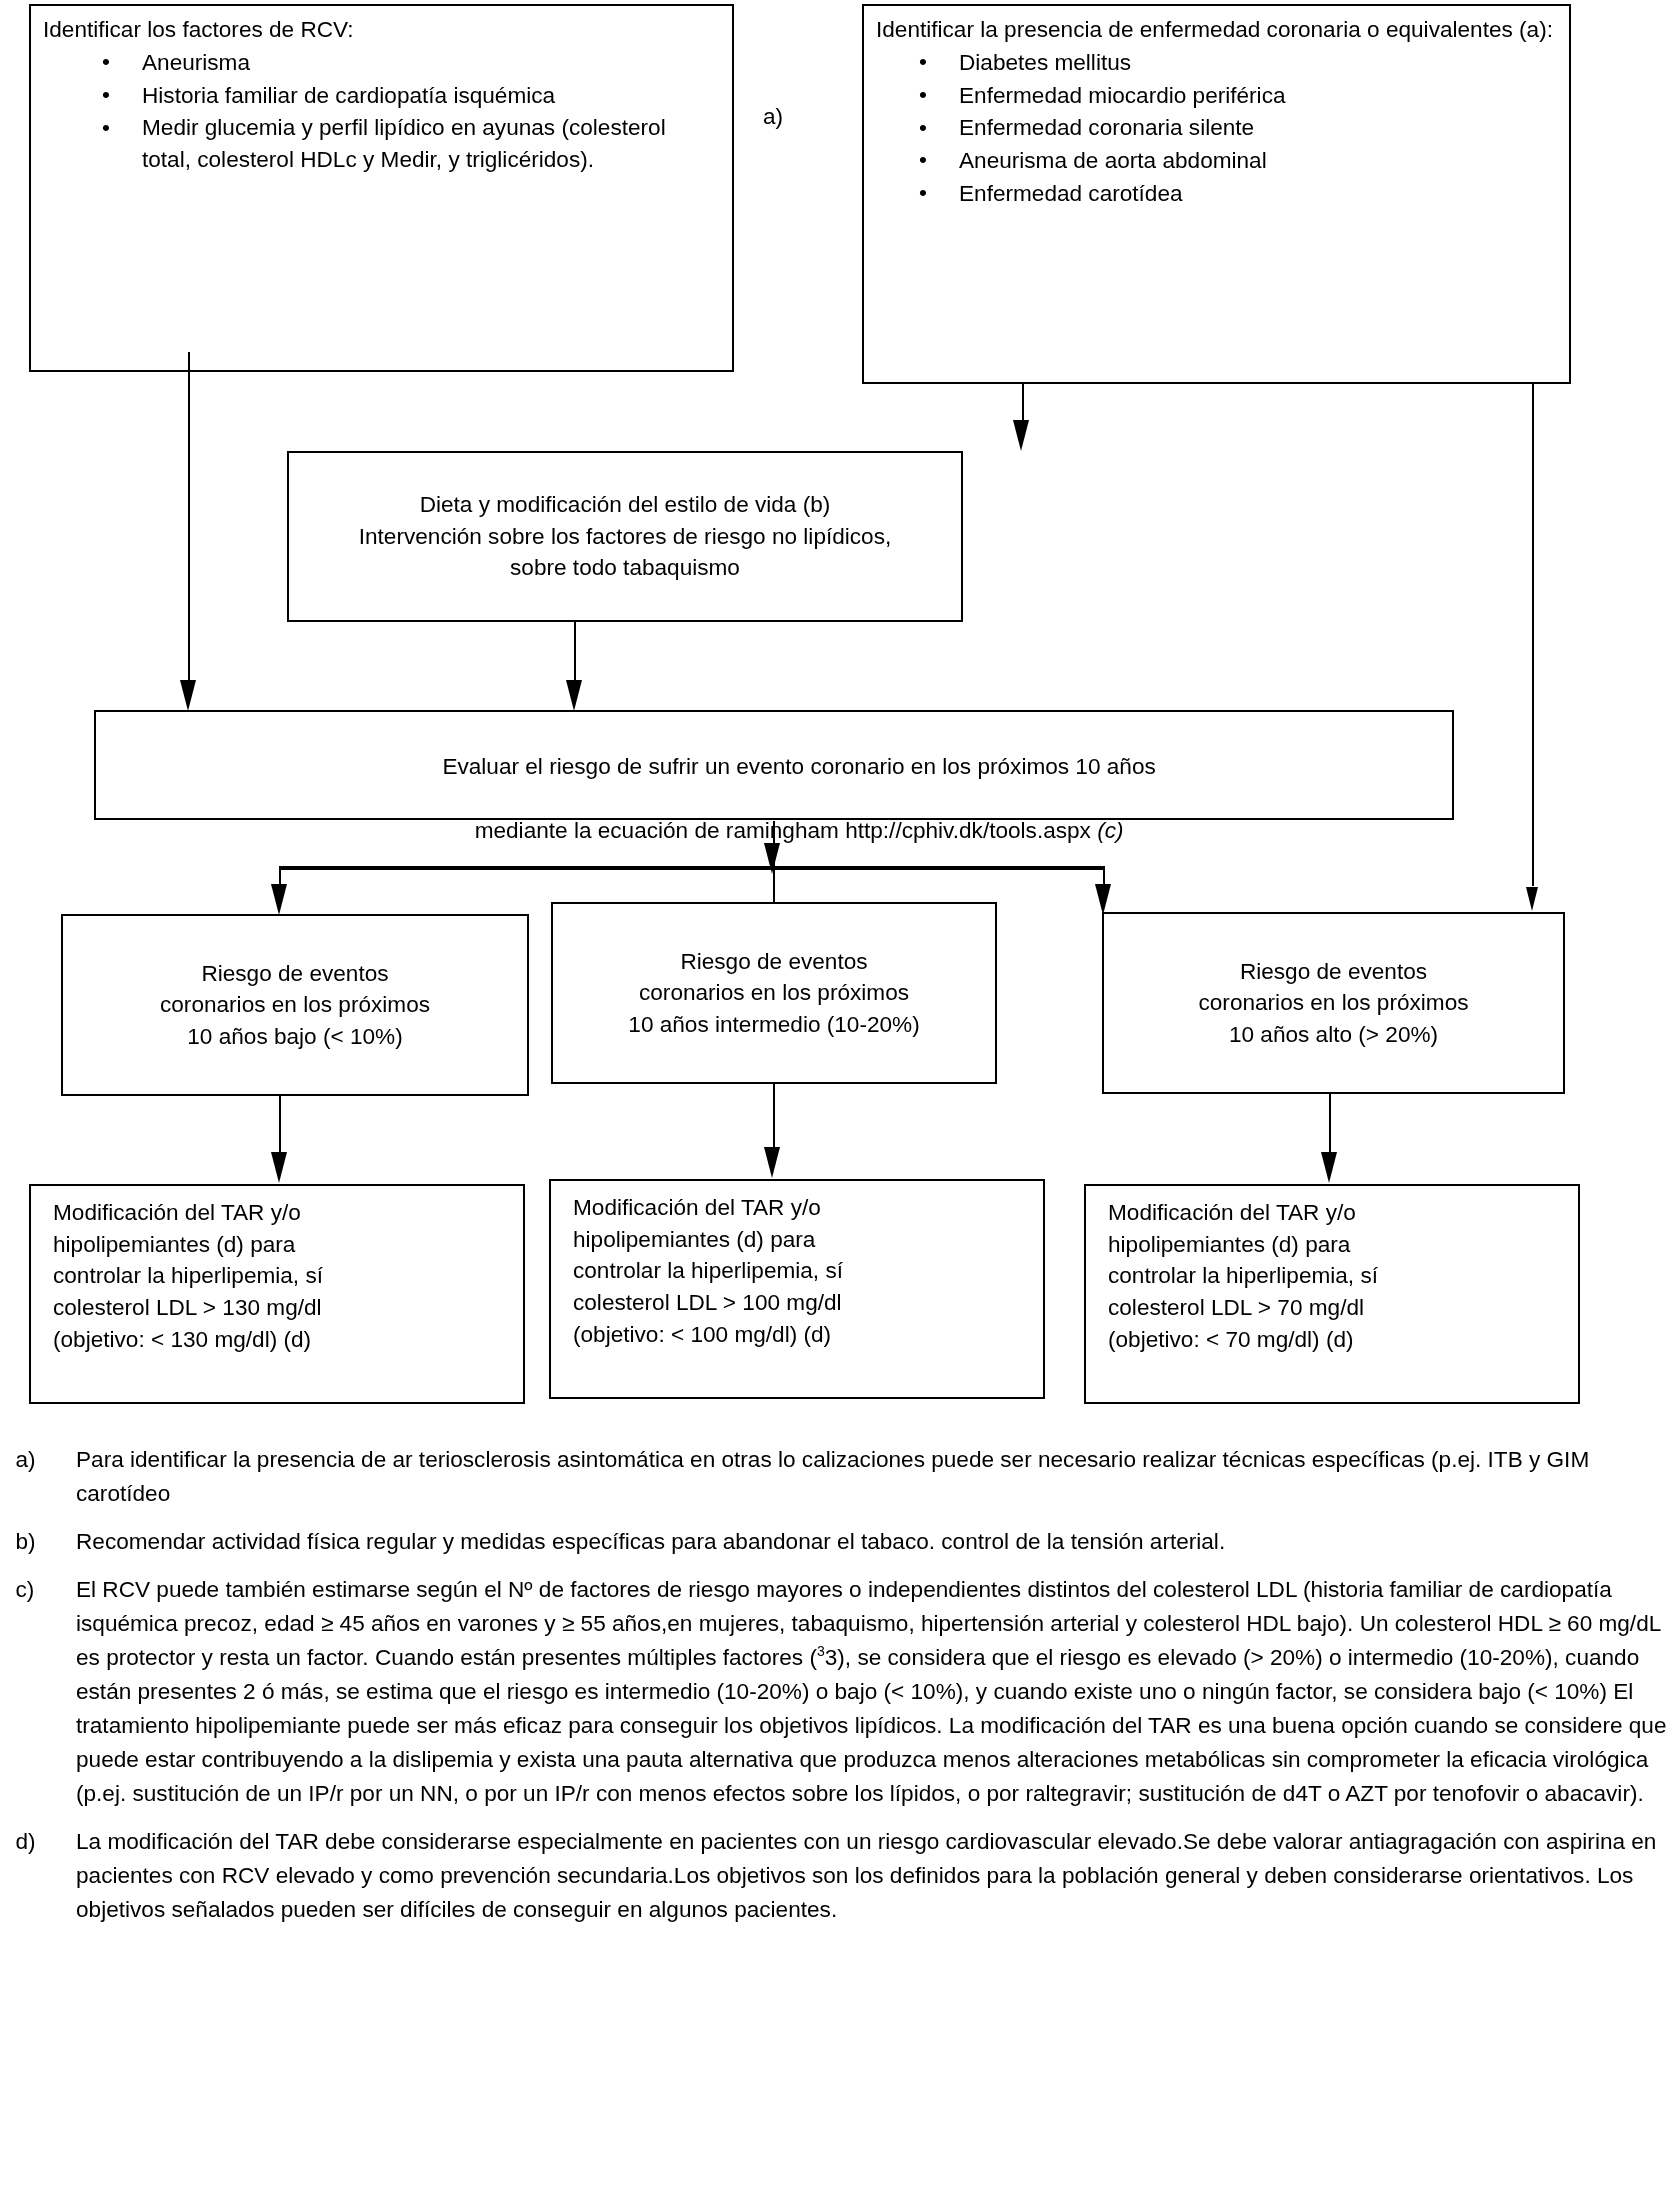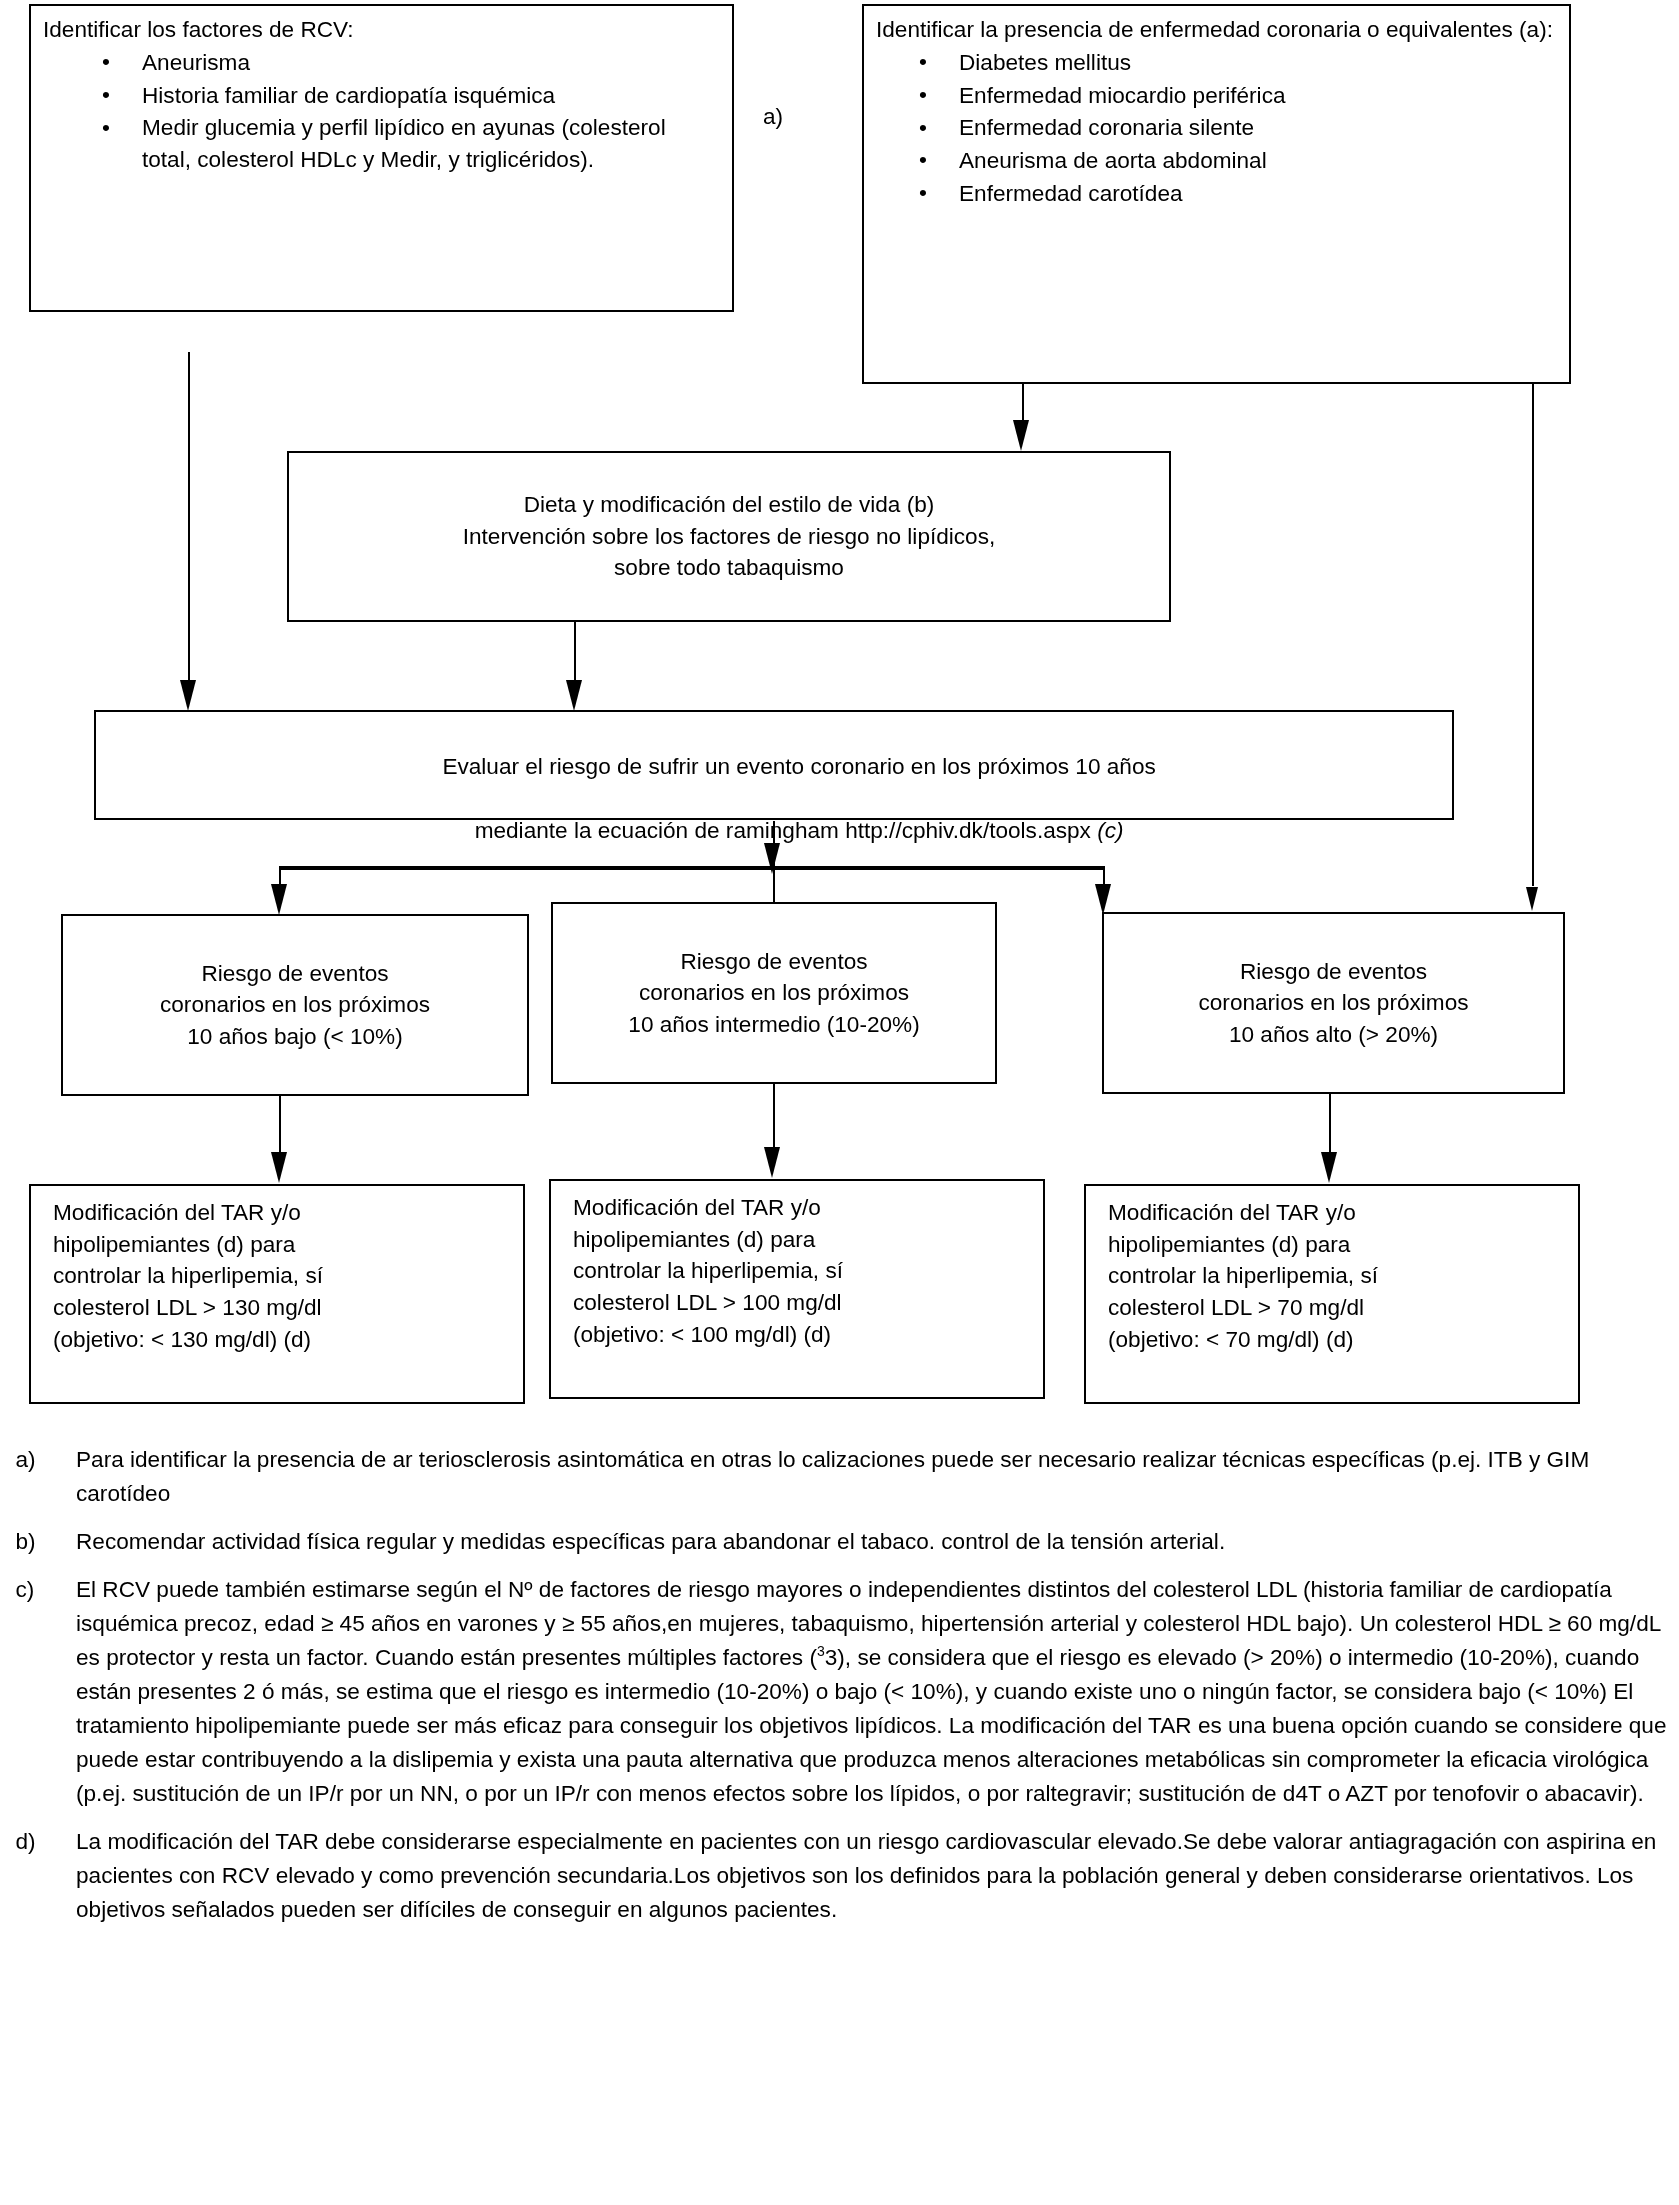--- a/index.html
+++ b/index.html
@@ -125,21 +125,21 @@
     font-size: 0.62em;
     vertical-align: super;
     line-height: 0;
   }
 </style>
 </head>
 <body>
 
 <div id="page">
 
-  <div class="node" style="left:29px; top:4.4px; width:705px; height:308px;">
+  <div class="node" style="left:29px; top:4.4px; width:705px; height:368px;">
     <div class="inner">
       <div class="lead">Identificar los factores de RCV:</div>
       <ul class="bullets">
         <li>Aneurisma</li>
         <li>Historia familiar de cardiopatía isquémica</li>
         <li>Medir glucemia y perfil lipídico en ayunas (colesterol total, colesterol HDLc y Medir, y triglicéridos).</li>
       </ul>
     </div>
   </div>
 
@@ -151,21 +151,21 @@
         <li>Enfermedad miocardio periférica</li>
         <li>Enfermedad coronaria silente</li>
         <li>Aneurisma de aorta abdominal</li>
         <li>Enfermedad carotídea</li>
       </ul>
     </div>
   </div>
 
   <div class="sidelabel" style="left:763px; top:106px;">a)</div>
 
-  <div class="node" style="left:287px; top:451px; width:884px; height:171px;">
+  <div class="node" style="left:287px; top:451px; width:676px; height:171px;">
     <div class="inner" style="display:flex;align-items:center;justify-content:center;height:100%;box-sizing:border-box;">
       <div class="txt center">Dieta y modificación del estilo de vida (b)
 Intervención sobre los factores de riesgo no lipídicos,
 sobre todo tabaquismo</div>
     </div>
   </div>
 
   <div class="node" style="left:94px; top:710px; width:1360px; height:110px;">
     <div class="inner" style="display:flex;align-items:flex-start;justify-content:center;height:100%;box-sizing:border-box;">
       <div class="txt center">

